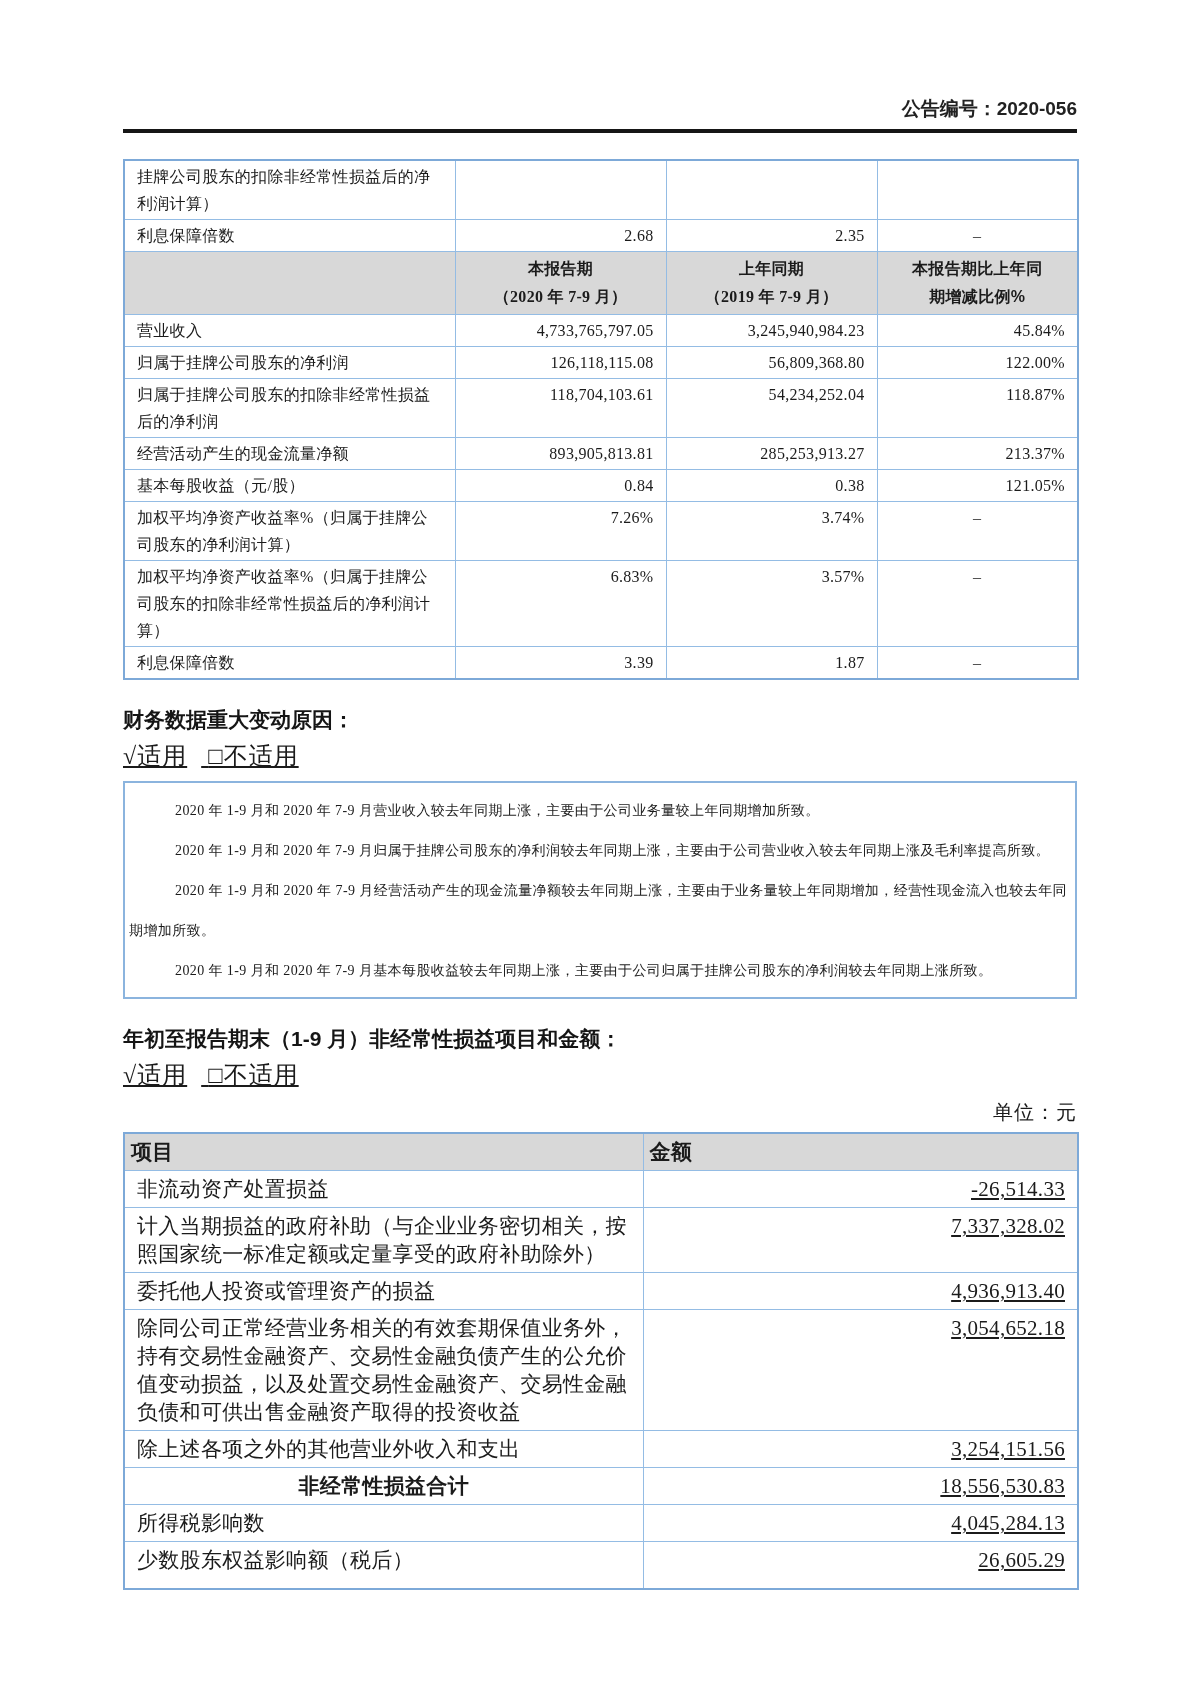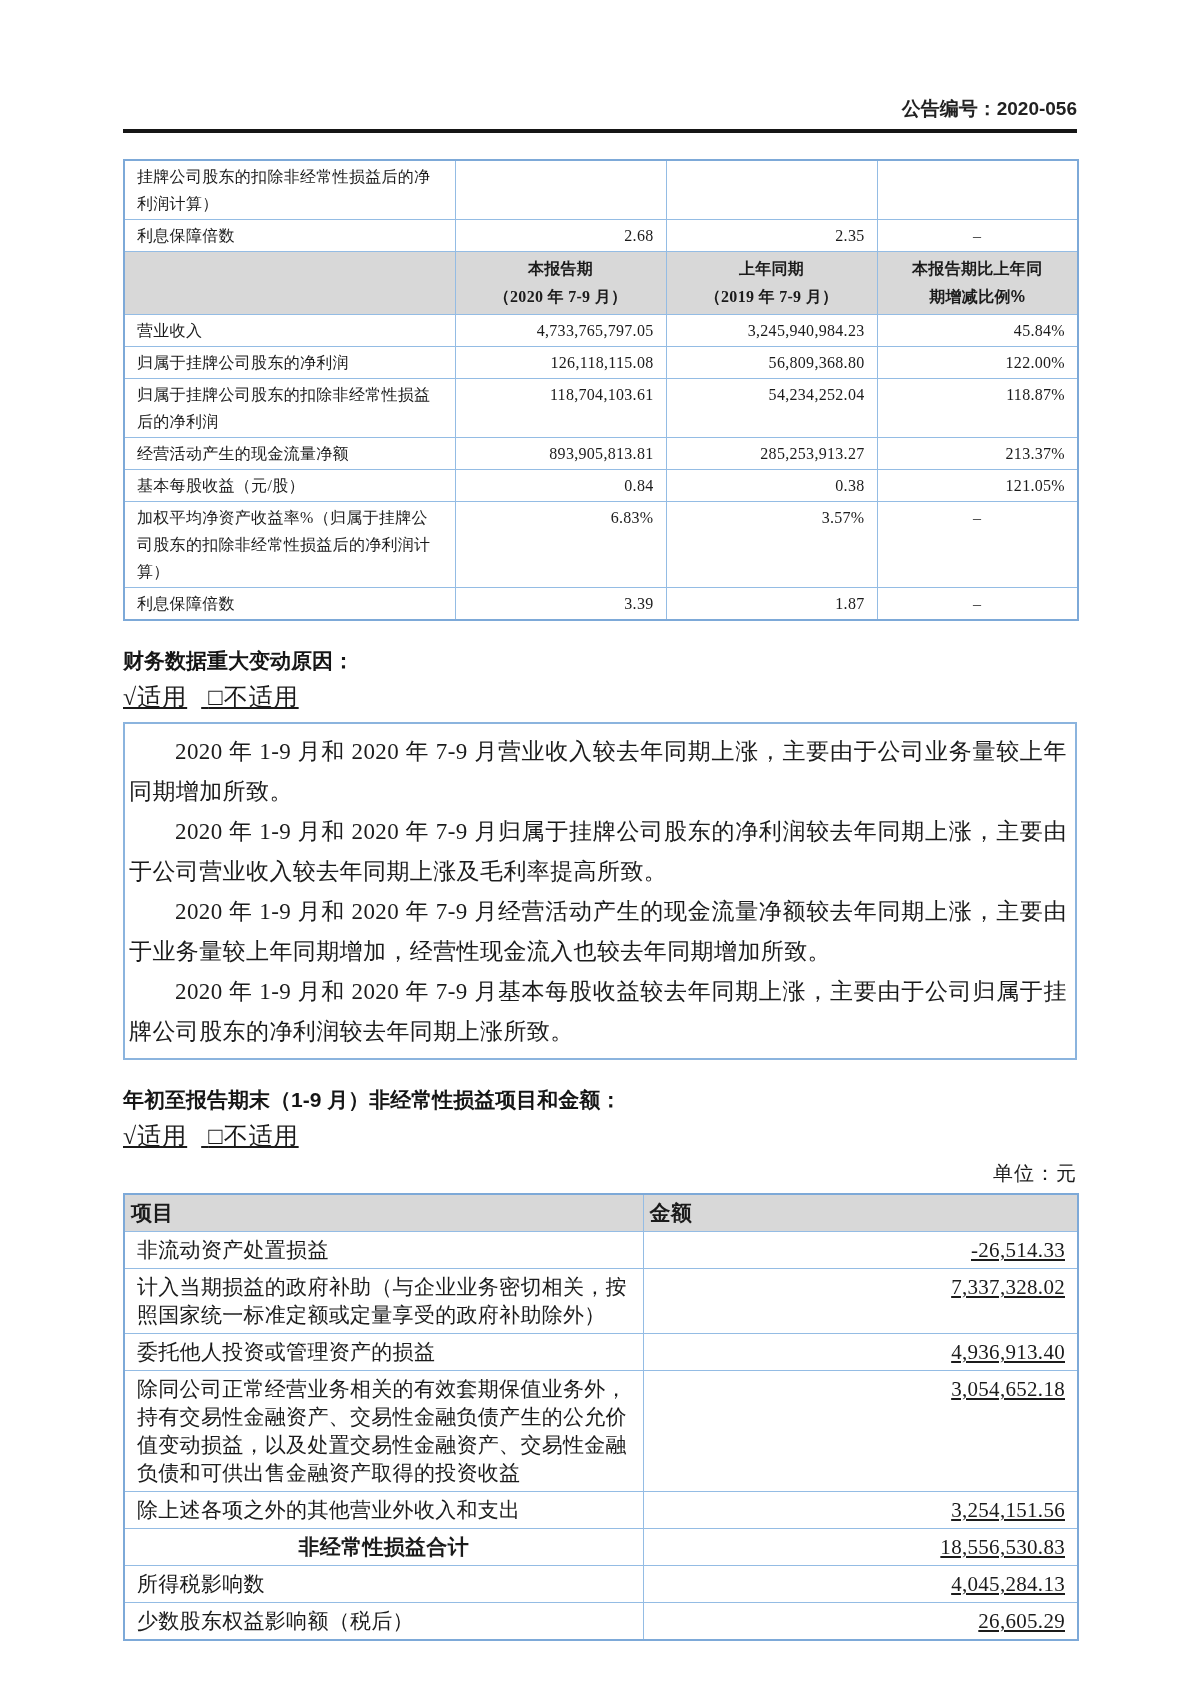--- a/index.html
+++ b/index.html
@@ -42,41 +42,41 @@
   }
   .applicable{margin-top:6px;font-size:24px;letter-spacing:1px;text-decoration:underline;}
   .applicable span{margin-right:14px;}
 
   
   .reason-box{
     margin-top:9px;border:2px solid #8bb4de;
     padding:8px 8px 6px 4px;
   }
   .reason-box p{
-    margin:0;font-size:23px;line-height:40px;
+    margin:0;font-size:14px;line-height:40px;
     text-indent:46px;text-align:justify;letter-spacing:.4px;
   }
 
   
   .unit-label{margin-top:8px;text-align:right;font-size:20px;letter-spacing:1px;}
   .nr-table{width:954px;margin-top:6px;border:2px solid #7da9d8;font-size:21px;}
   .nr-table td{
     border:1px solid #94bce4;
     padding:4px 12px;line-height:28px;vertical-align:top;
     letter-spacing:.3px;overflow:hidden;
   }
   .nr-table tr.hdr td{
     background:#d8d8d8;font-weight:bold;
     font-family:"Liberation Sans","DejaVu Sans",sans-serif;
     padding:4px 6px;
   }
   .nr-table td.amount{text-align:right;font-variant-numeric:tabular-nums;text-decoration:underline;}
   .nr-table tr.total td.lbl{text-align:center;font-weight:bold;
     font-family:"Liberation Sans","DejaVu Sans",sans-serif;}
-  .nr-table tr.last td{padding-bottom:4px;}
+  .nr-table tr.last td{padding-bottom:14px;}
 </style>
 </head>
 <body>
 
 <div class="content">
 
   <div class="doc-header">
     <span>公告编号：2020-056</span>
   </div>
   <div class="header-rule"></div>
@@ -140,20 +140,26 @@
           <td class="val">285,253,913.27</td>
           <td class="val">213.37%</td>
         </tr>
         <tr>
           <td class="lbl">基本每股收益（元/股）</td>
           <td class="val">0.84</td>
           <td class="val">0.38</td>
           <td class="val">121.05%</td>
         </tr>
         <tr>
+          <td class="lbl">加权平均净资产收益率%（归属于挂牌公司股东的净利润计算）</td>
+          <td class="val">7.26%</td>
+          <td class="val">3.74%</td>
+          <td class="dash">–</td>
+        </tr>
+        <tr>
           <td class="lbl">加权平均净资产收益率%（归属于挂牌公司股东的扣除非经常性损益后的净利润计算）</td>
           <td class="val">6.83%</td>
           <td class="val">3.57%</td>
           <td class="dash">–</td>
         </tr>
         <tr>
           <td class="lbl">利息保障倍数</td>
           <td class="val">3.39</td>
           <td class="val">1.87</td>
           <td class="dash">–</td>

